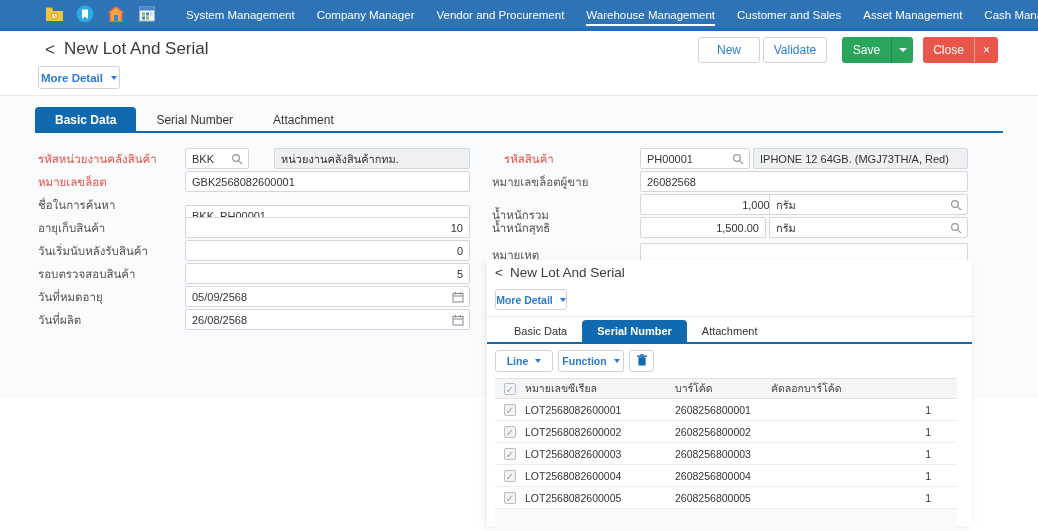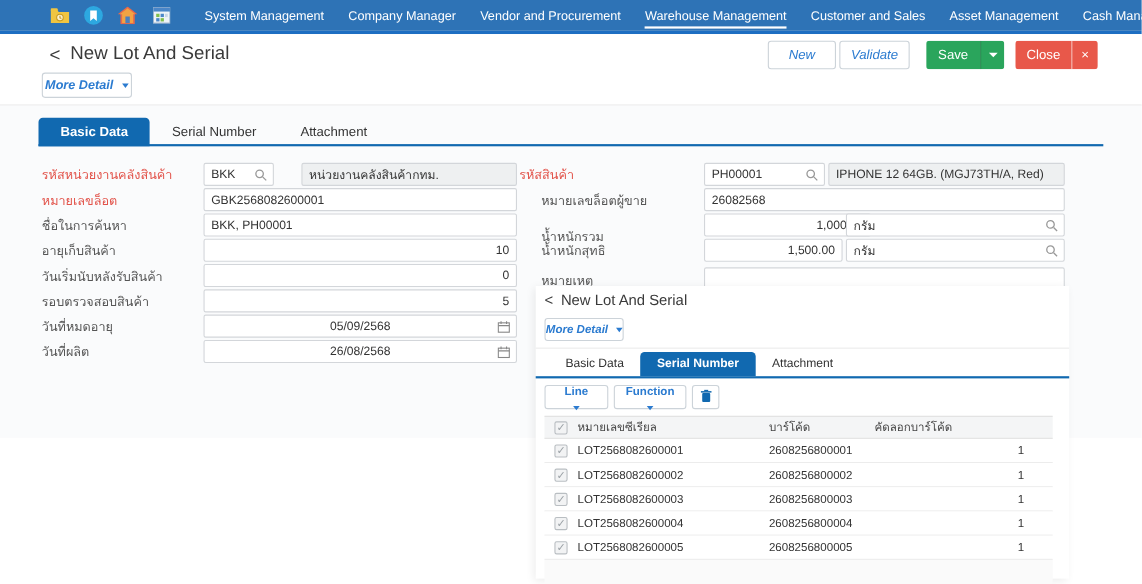--- a/index.html
+++ b/index.html
@@ -14,21 +14,21 @@
   .nav-divider { width:1px; height:20px; background:rgba(255,255,255,.75); margin:0 14px 0 16px; }
   .menus { display:flex; align-items:center; gap:22px; }
   .menu-item { color:#fff; font-size:11.5px; font-weight:500; padding:6px 0 5px 0; cursor:pointer; white-space:nowrap; }
   .menu-item.active { border-bottom:2px solid #fff; padding-bottom:3px; }
 
   
   .pageheader { position:absolute; left:0; top:31px; width:1038px; height:64px; background:#fff; }
   .title-row { position:absolute; left:45px; top:8px; display:flex; align-items:center; gap:9px; }
   .back { color:#3a3a3a; font-size:17px; cursor:pointer; line-height:1; }
   .page-title { color:#3a3a3a; font-size:17px; }
-  .btn { display:inline-flex; align-items:center; justify-content:center; font-size:12px; border-radius:3px; cursor:pointer;font-style:italic; }
+  .btn { display:inline-flex; align-items:center; justify-content:center; font-size:12px; border-radius:3px; cursor:pointer; }
   .btn-ghost { background:#fff; border:1px solid #ccd3d9; color:#2b7bd0; }
   .hbtn-new { position:absolute; left:698px; top:6px; width:62px; height:26px; }
   .hbtn-validate { position:absolute; left:763px; top:6px; width:64px; height:26px; }
   .btn-save-group { position:absolute; left:842px; top:6px; width:71px; height:26px; display:flex; border-radius:3px; overflow:hidden; }
   .btn-save-main { flex:1; background:#2aa55c; color:#fff; display:flex; align-items:center; justify-content:center; font-size:12px; cursor:pointer; }
   .btn-save-caret { width:22px; background:#2aa55c; border-left:1px solid rgba(0,0,0,.18); display:flex; align-items:center; justify-content:center; cursor:pointer; }
   .btn-close-group { position:absolute; left:923px; top:6px; width:75px; height:26px; display:flex; border-radius:3px; overflow:hidden; }
   .btn-close-main { flex:1; background:#e8584a; color:#fff; display:flex; align-items:center; justify-content:center; font-size:12px; cursor:pointer; }
   .btn-close-x { width:24px; background:#e8584a; border-left:1px solid rgba(255,255,255,.45); color:#fff; display:flex; align-items:center; justify-content:center; font-size:12px; cursor:pointer; }
   .caret { width:0; height:0; border-left:4px solid transparent; border-right:4px solid transparent; border-top:4px solid #fff; }
@@ -42,43 +42,43 @@
   .tab { font-size:12px; color:#333; padding:6px 20px; cursor:pointer; border-radius:4px 4px 0 0; }
   .tab.active { background:#1169b0; color:#fff; font-weight:bold; }
   .tab-underline { position:absolute; left:35px; top:35px; width:968px; height:2px; background:#1169b0; }
 
   .frow { position:absolute; height:21px; display:flex; align-items:center; }
   .flabel { font-size:11.5px; color:#555; }
   .flabel.req { color:#e2534a; }
   .inp { position:absolute; height:21px; background:#fff; border:1px solid #d3d6da; border-radius:2px; font-size:11px; color:#333; display:flex; align-items:center; padding:0 6px; }
   .inp.disabled { background:#eef0f1; }
   .inp.num { justify-content:flex-end; }
-  .inp.ctr { justify-content:center; }
+  .inp.ctr { justify-content:flex-start; }
   .inp .sicon { position:absolute; right:5px; top:4px; cursor:pointer; }
   .inp .cicon { position:absolute; right:5px; top:4px; cursor:pointer; }
 
   
   .overlay { position:absolute; left:487px; top:260px; width:485px; height:266px; background:#fff; box-shadow:-2px 2px 8px rgba(0,0,0,.08); z-index:10; }
   .ov-title-row { position:absolute; left:8px; top:5px; display:flex; align-items:center; gap:7px; }
   .ov-back { color:#3a3a3a; font-size:13.5px; cursor:pointer; }
   .ov-title { color:#3a3a3a; font-size:13.5px; }
   .ov-more { position:absolute; left:8px; top:29px; width:72px; height:21px; gap:7px; font-weight:bold; font-size:10.5px; }
   .ov-divider { position:absolute; left:0; top:56px; width:485px; height:1px; background:#ececec; }
   .ov-tabs { position:absolute; left:12px; top:60px; display:flex; }
   .ov-tab { font-size:11px; color:#333; padding:5px 15px; cursor:pointer; border-radius:4px 4px 0 0; }
   .ov-tab.active { background:#1169b0; color:#fff; font-weight:bold; }
   .ov-tab-underline { position:absolute; left:0; top:82px; width:485px; height:2px; background:#1169b0; }
   .ov-toolbar { position:absolute; left:8px; top:90px; display:flex; gap:5px; }
-  .tbtn { height:22px; background:#fff; border:1px solid #ccd3d9; border-radius:3px; color:#2b7bd0; font-size:10.5px; font-weight:bold; display:flex; align-items:center; justify-content:center; gap:7px; cursor:pointer;flex-direction:column; }
+  .tbtn { height:22px; background:#fff; border:1px solid #ccd3d9; border-radius:3px; color:#2b7bd0; font-size:10.5px; font-weight:bold; display:flex; align-items:center; justify-content:center; gap:7px; cursor:pointer; }
   .tbtn.line { width:58px; } .tbtn.func { width:66px; } .tbtn.trash { width:25px; }
   .ov-table { position:absolute; left:8px; top:118px; width:462px; }
   .t-head { display:flex; align-items:center; height:21px; background:#f4f5f6; border-top:1px solid #e2e2e2; border-bottom:1px solid #e2e2e2; font-size:10.5px; color:#444; }
   .t-row { display:flex; align-items:center; height:22px; border-bottom:1px solid #ececec; font-size:10.5px; color:#333; cursor:pointer; background:#fff; }
   .c-check { width:30px; display:flex; justify-content:center; }
-  .c-serial { width:150px; } .c-barcode { width:96px;margin-left:24px; } .c-copy { flex:1; text-align:left; }
+  .c-serial { width:150px; } .c-barcode { width:96px; } .c-copy { flex:1; text-align:left; }
   .t-row .c-copy { text-align:right; padding-right:26px; }
   .t-foot { height:26px; background:#fafafa; border-bottom:1px solid #ddd; }
   .cbx { width:12px; height:12px; border:1px solid #b9bec2; border-radius:2px; background:#f2f3f4; color:#9aa0a5; font-size:10px; line-height:11px; text-align:center; cursor:pointer; }
 </style>
 </head>
 <body>
 
 <div class="topbar">
   <div class="appicons">
     <span class="appicon">
@@ -177,21 +177,21 @@
   <div class="frow" style="left:38px; top:75px;">
       <span class="flabel req">หมายเลขล็อต</span>
     </div>
   <div class="inp" style="left:185px; top:75px; width:285px;">
       <span>GBK2568082600001</span>
     </div>
 
   <div class="frow" style="left:38px; top:98px;">
       <span class="flabel">ชื่อในการค้นหา</span>
     </div>
-  <div class="inp" style="left:185px; top:98px; width:285px;">
+  <div class="inp" style="left:185px; top:109px; width:285px;">
       <span>BKK, PH00001</span>
     </div>
 
   <div class="frow" style="left:38px; top:121px;">
       <span class="flabel">อายุเก็บสินค้า</span>
     </div>
   <div class="inp num" style="left:185px; top:121px; width:285px;">
       <span>10</span>
     </div>
 
@@ -228,21 +228,21 @@
   <div class="inp ctr" style="left:185px; top:213px; width:285px;">
     <span>26/08/2568</span>
     <span class="cicon"><svg width="12" height="12" viewBox="0 0 12 12">
           <rect x="1" y="2.5" width="10" height="8.5" fill="none" stroke="#888"></rect>
           <line x1="1" y1="5" x2="11" y2="5" stroke="#888"></line>
           <line x1="3.5" y1="1" x2="3.5" y2="3.5" stroke="#888"></line>
           <line x1="8.5" y1="1" x2="8.5" y2="3.5" stroke="#888"></line>
         </svg></span>
   </div>
 
-  <div class="frow" style="left:472px; top:52px;">
+  <div class="frow" style="left:504px; top:52px;">
       <span class="flabel req">รหัสสินค้า</span>
     </div>
   <div class="inp" style="left:640px; top:52px; width:110px;">
     <span>PH00001</span>
     <span class="sicon"><svg width="12" height="12" viewBox="0 0 12 12">
           <circle cx="5" cy="5" r="3.4" fill="none" stroke="#999" stroke-width="1.2"></circle>
           <line x1="7.8" y1="7.8" x2="11" y2="11" stroke="#999" stroke-width="1.2"></line>
         </svg></span>
   </div>
   <div class="inp disabled" style="left:753px; top:52px; width:215px;">

